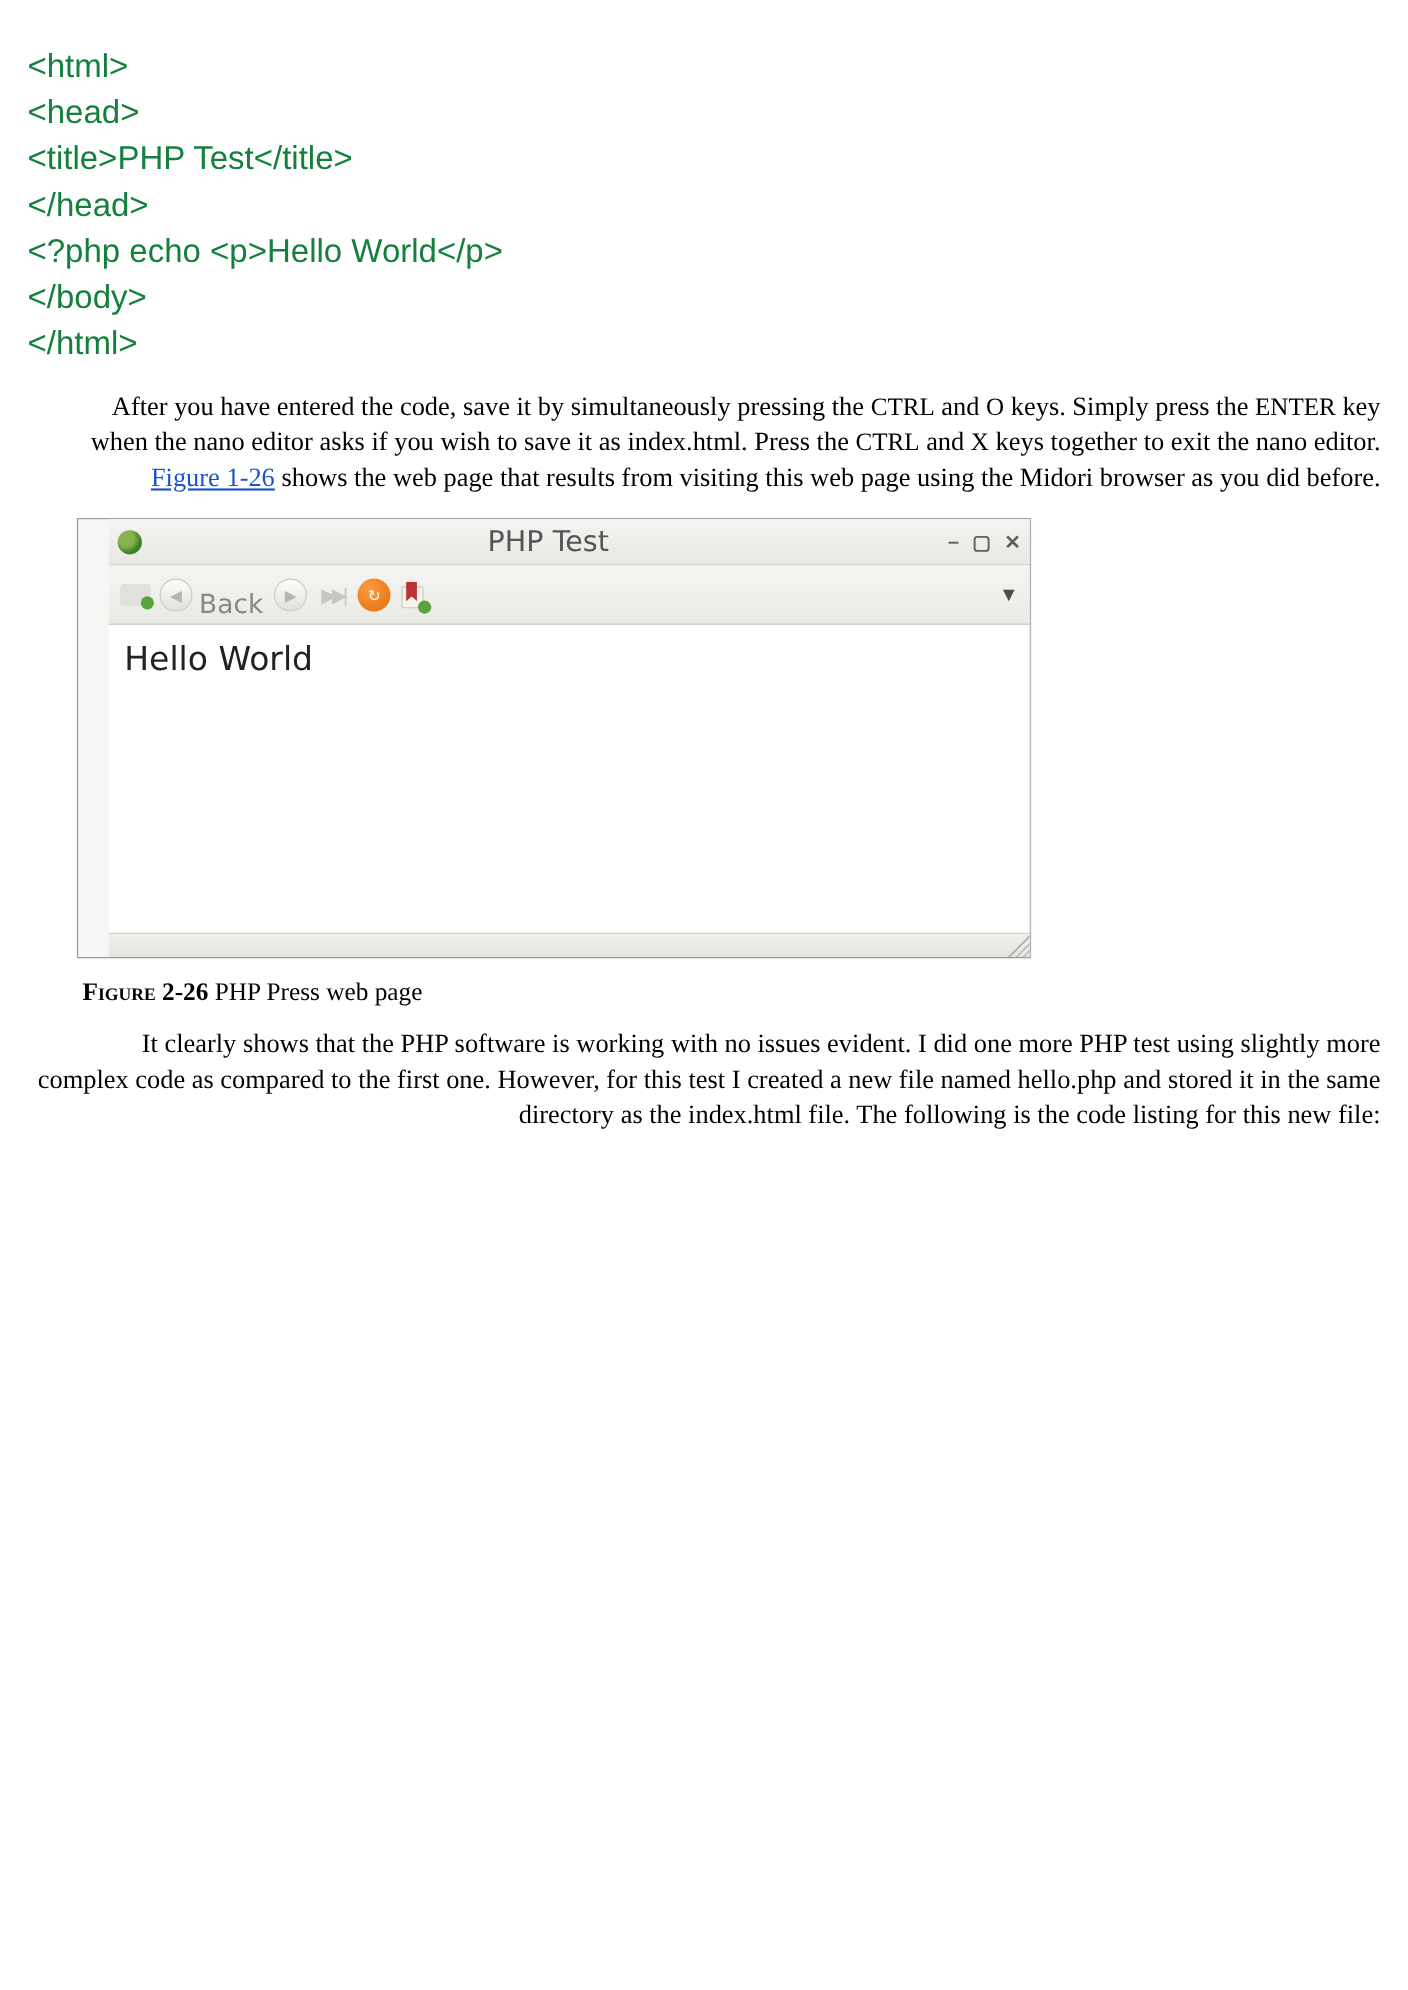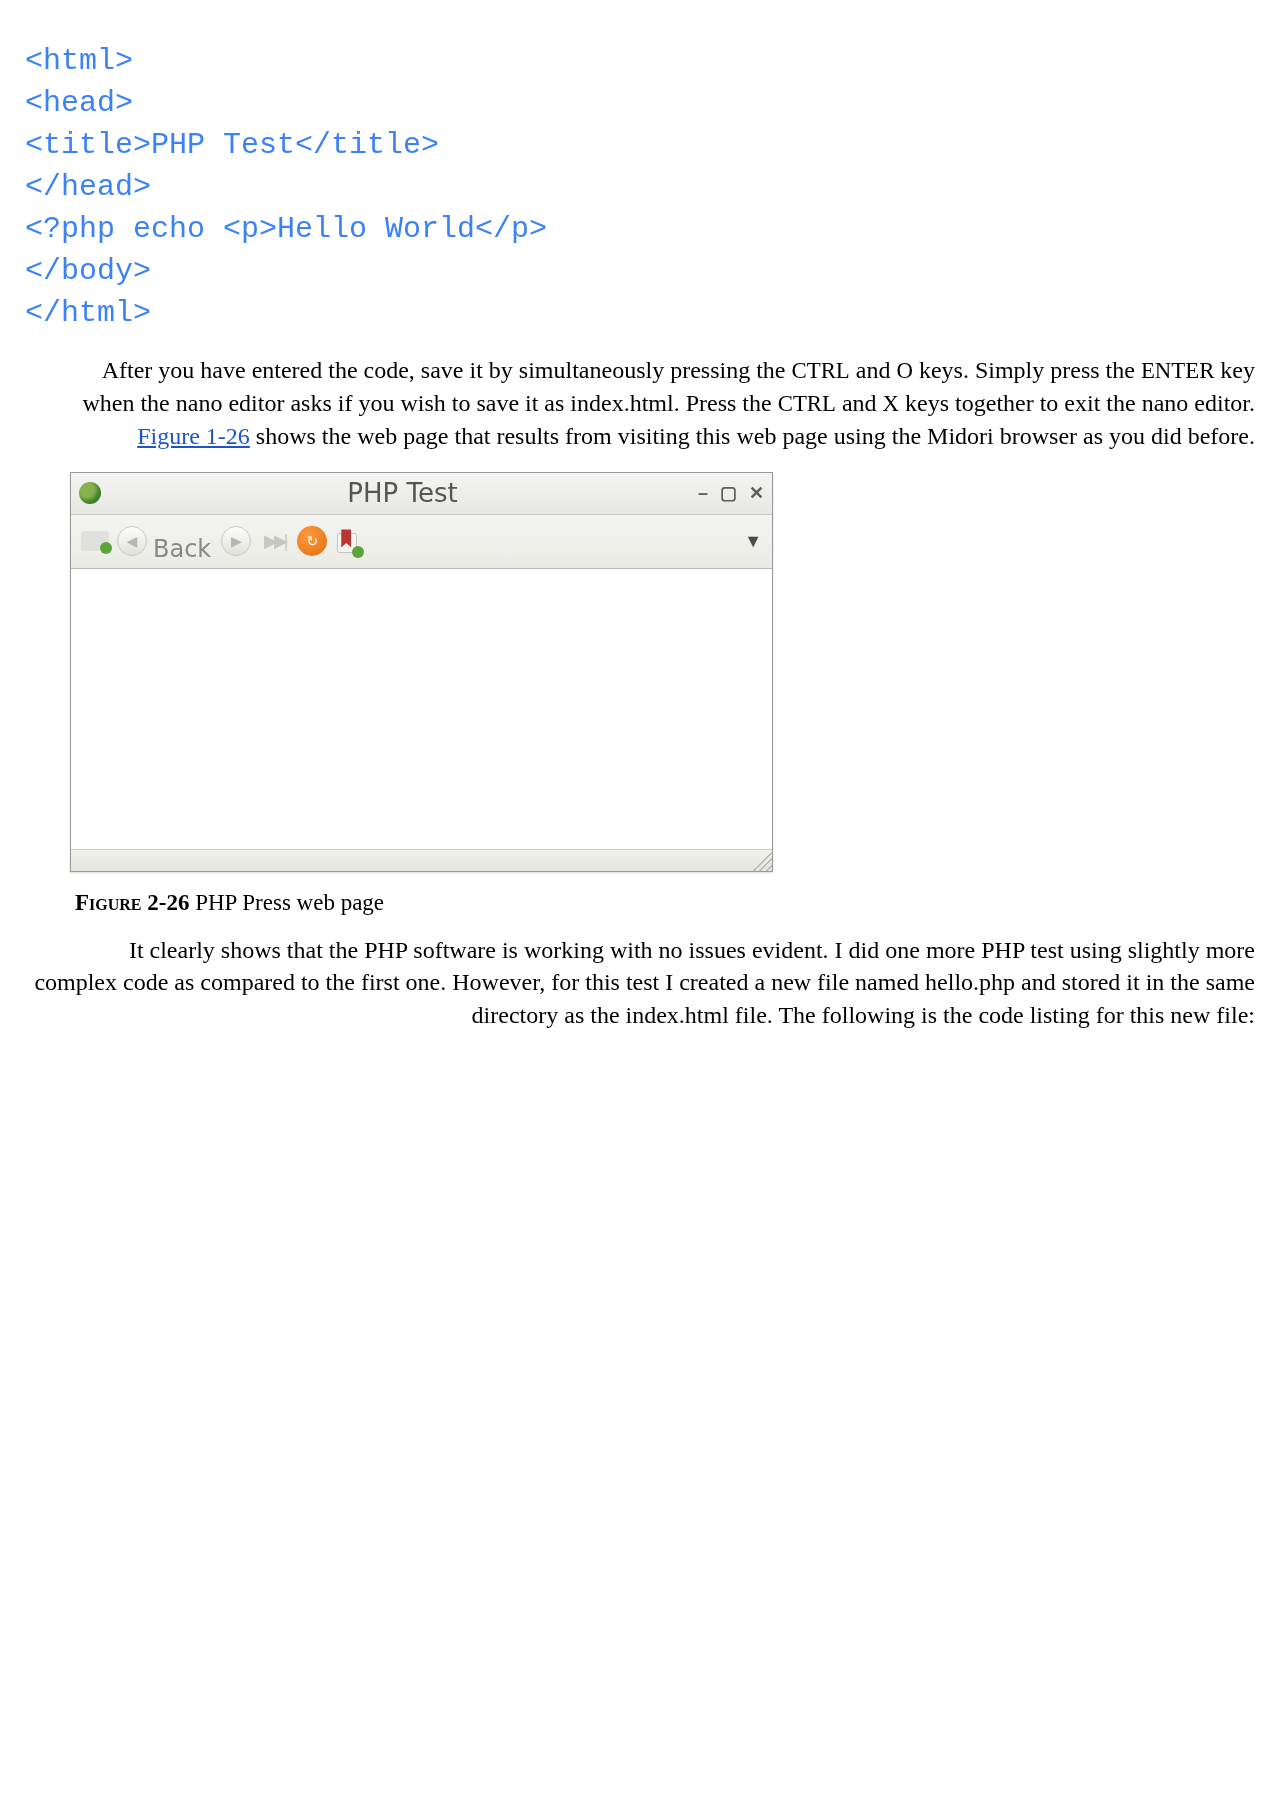--- a/index.html
+++ b/index.html
@@ -4,49 +4,50 @@
 <style>
   * { margin: 0; padding: 0; box-sizing: border-box; }
   body {
     background: #ffffff;
     font-family: Georgia, 'Times New Roman', serif;
     padding: 40px 25px;
     color: #000;
     width: 1280px;
   }
   .code-block {
-    font-family: Liberation Mono, monospace;
+    font-family: Liberation Sans, sans-serif;
     font-size: 30px;
     line-height: 1.4;
     margin-bottom: 20px;
     white-space: pre;
-    color: #3b82f6;
+    color: #15803d;
   }
   .para {
     font-size: 24px;
     line-height: 1.35;
     margin: 10px 0 20px 0;
     text-indent: 40px;
     text-align: right;
   }
   .small-caps { font-variant: small-caps; font-size: 0.95em; }
   a.link { color: #1a55cc; text-decoration: underline; }
   .caption {
     font-size: 23px;
     margin: 18px 0 18px 50px;
   }
   .caption .figlabel { font-variant: small-caps; font-weight: bold; }
   .caption .fignum { font-weight: bold; }
   
   .browser-window {
-    width: 703px;
+    width: 867px;
     margin: 0 0 0 45px;
     border: 1px solid #999;
     background: #f6f6f4;
     box-shadow: 0 1px 2px rgba(0,0,0,.15);
+    padding-left: 28px;
   }
   .titlebar {
     display: flex;
     align-items: center;
     height: 42px;
     padding: 0 8px;
     background: linear-gradient(#f4f4f2,#e7e7e3);
     border-bottom: 1px solid #c7c7c2;
     color: #4b4b4b;
   }
@@ -155,20 +156,21 @@
     <div class="tb-icon stop-icon">↻</div>
     <div class="bookmark-icon">
       <div class="pg"></div>
         <div class="bm"></div>
         <div class="plus"></div>
     </div>
     <div class="spacer"></div>
     <div class="menu-chevron">▼</div>
   </div>
   <div class="viewport">
+    <div class="content-text">Hello World</div>
     <div style="height:230px"></div>
   </div>
   <div class="statusbar">
     <div class="resize-grip"></div>
   </div>
 </div>
 
 <p class="caption">
   <span class="figlabel">Figure</span><span class="fignum"> 2-26 </span><span>PHP Press web page</span>
 </p>

